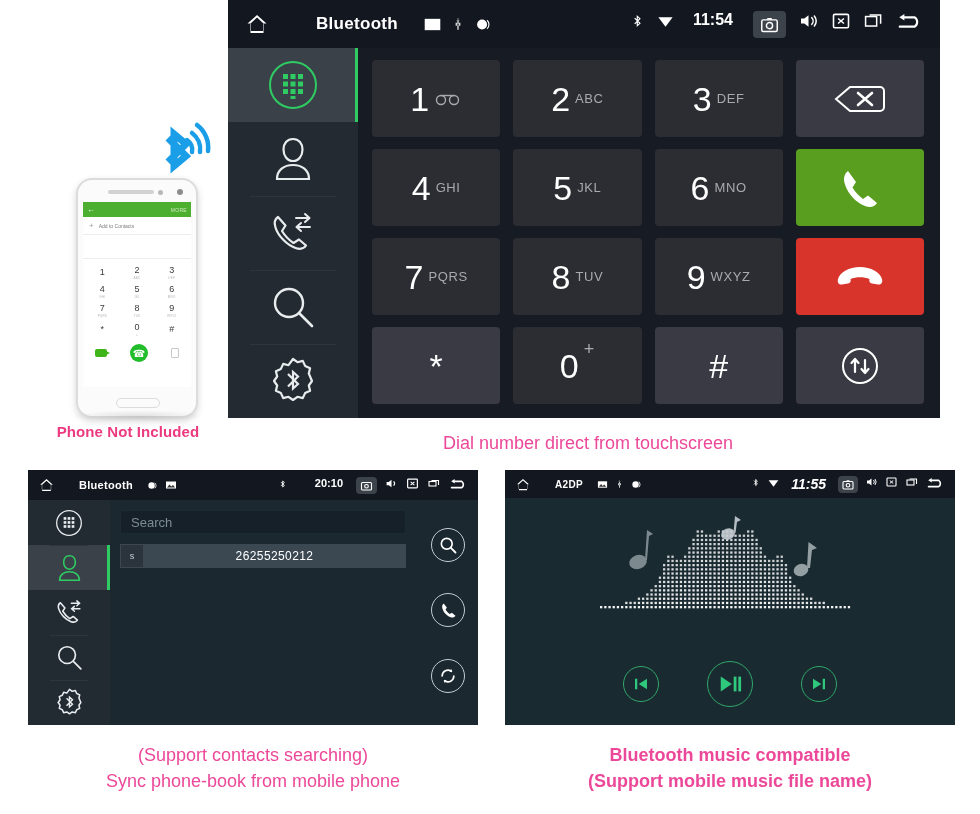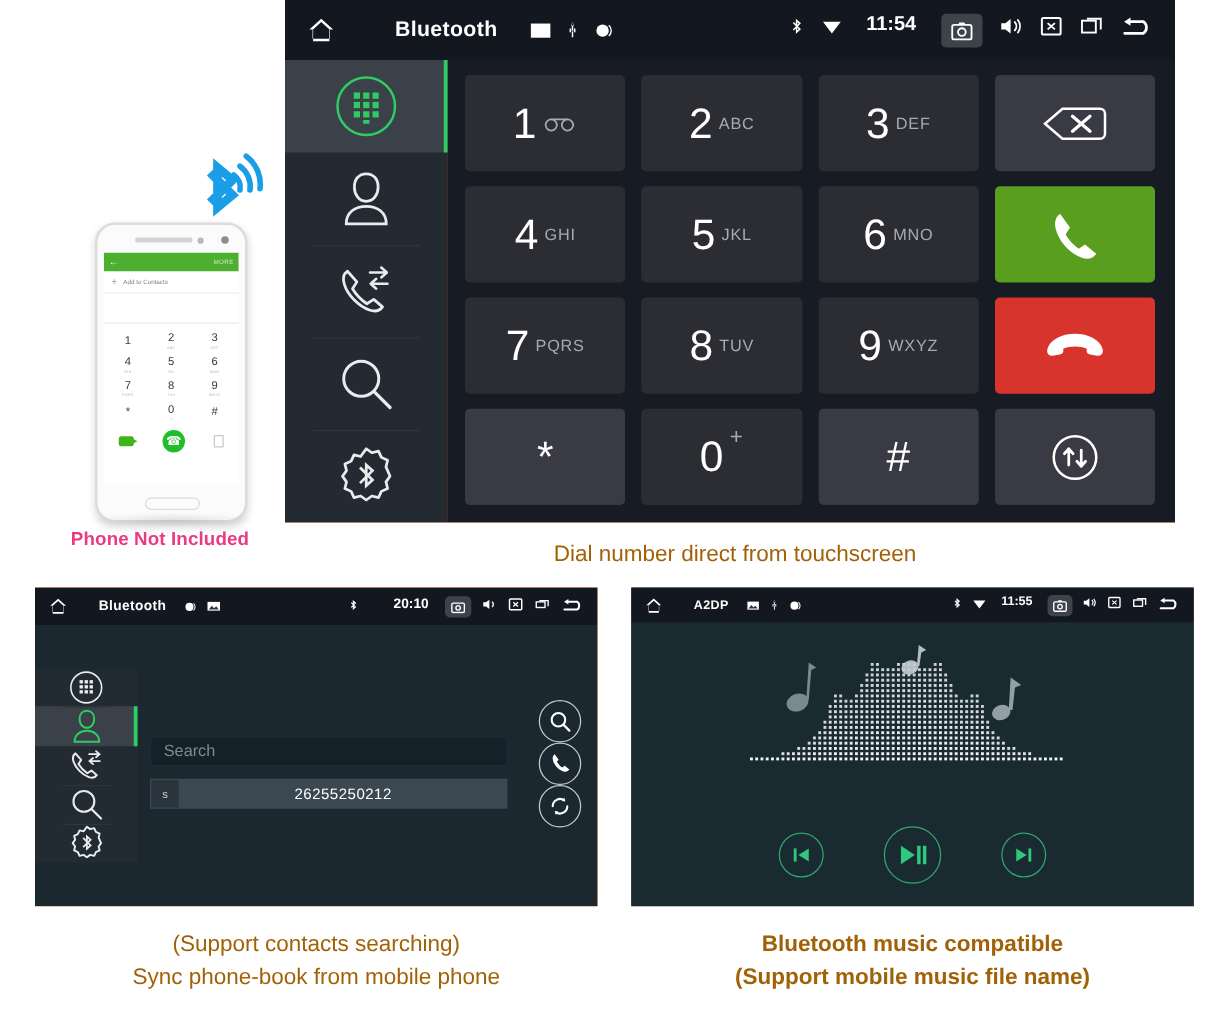--- a/index.html
+++ b/index.html
@@ -93,52 +93,52 @@
   .key.red { background:#d9342b; }
   .key.plain { background:#3a3a44; }
 
   
   #contacts-unit { left:28px; top:470px; width:450px; height:255px; }
   #contacts-unit .statusbar { height:30px; padding:0 10px; }
   #contacts-unit .sb-title { font-size:11px; margin-left:24px; }
   #contacts-unit .sb-icons-left { margin-left:14px; gap:7px; }
   #contacts-unit .sb-time { font-size:11px; margin:0 5px 0 20px; }
   #contacts-unit .sb-right { gap:8px; }
-  .c-body { display:flex; height:225px; background:#1b2830;align-items:center; }
+  .c-body { display:flex; height:225px; background:#1b2830; }
   .c-side { width:82px; background:#222a32; display:flex; flex-direction:column; }
   .c-main { flex:1; position:relative; padding:10px 12px 0 10px; }
   .searchbar { height:24px; background:#162028; border-radius:3px; color:#7e8c94;
     font-size:13px; display:flex; align-items:center; padding:0 10px; border:1px solid #1d2a33; }
   .contact-row { margin-top:10px; height:24px; background:#3b4852; display:flex; align-items:center; }
   .contact-badge { width:22px; height:22px; background:#2b343c; color:#c9d1d6; font-size:9px;
     display:flex; align-items:center; justify-content:center; margin-left:1px; }
   .contact-num { flex:1; text-align:center; color:#ffffff; font-size:12px; letter-spacing:.4px; }
   .c-rail { width:60px; display:flex; flex-direction:column; align-items:center;
     justify-content:space-around; padding:12px 0 16px; }
   .circ-btn { width:34px; height:34px; border-radius:50%; border:1.6px solid #c3cbd1;
     display:flex; align-items:center; justify-content:center; cursor:pointer; }
 
   
   #music-unit { left:505px; top:470px; width:450px; height:255px; background:#16242b; }
   #music-unit .statusbar { height:28px; background:#131820; padding:0 10px; }
   #music-unit .sb-title { font-size:10px; margin-left:24px; }
   #music-unit .sb-icons-left { margin-left:14px; gap:7px; }
-  #music-unit .sb-time { font-size:10px; margin:0 5px 0 4px; }
+  #music-unit .sb-time { font-size:14px; margin:0 5px 0 4px;font-style:italic; }
   #music-unit .sb-right { gap:7px; }
   .m-body { height:227px; position:relative; background:#1a2a31; }
   .viz { position:absolute; left:95px; top:18px; }
   .m-controls { position:absolute; bottom:18px; left:0; right:0;
     display:flex; align-items:center; justify-content:center; gap:48px; }
   .m-btn { border-radius:50%; border:1.6px solid #2fa86a; display:flex;
     align-items:center; justify-content:center; cursor:pointer; }
   .m-btn.small { width:36px; height:36px; }
   .m-btn.big { width:46px; height:46px; }
 
   
-  .caption { position:absolute; text-align:center; color:#a16207; font-size:18px; line-height:26px; }
+  .caption { position:absolute; text-align:center; color:#ec4899; font-size:18px; line-height:26px; }
   #cap-main { left:378px; top:430px; width:420px; }
   #cap-left { left:28px; top:742px; width:450px; }
   #cap-right { left:505px; top:742px; width:450px;font-weight:bold; }
 </style>
 </head>
 <body>
 
 <div class="phone-area">
   <svg class="bt-logo" viewBox="0 0 72 64">
     <path d="M22 44 L40 26 L28 16 L28 48 L40 38 L22 20" fill="none" stroke="#1a9ee8" stroke-width="7" stroke-linejoin="miter"></path>

